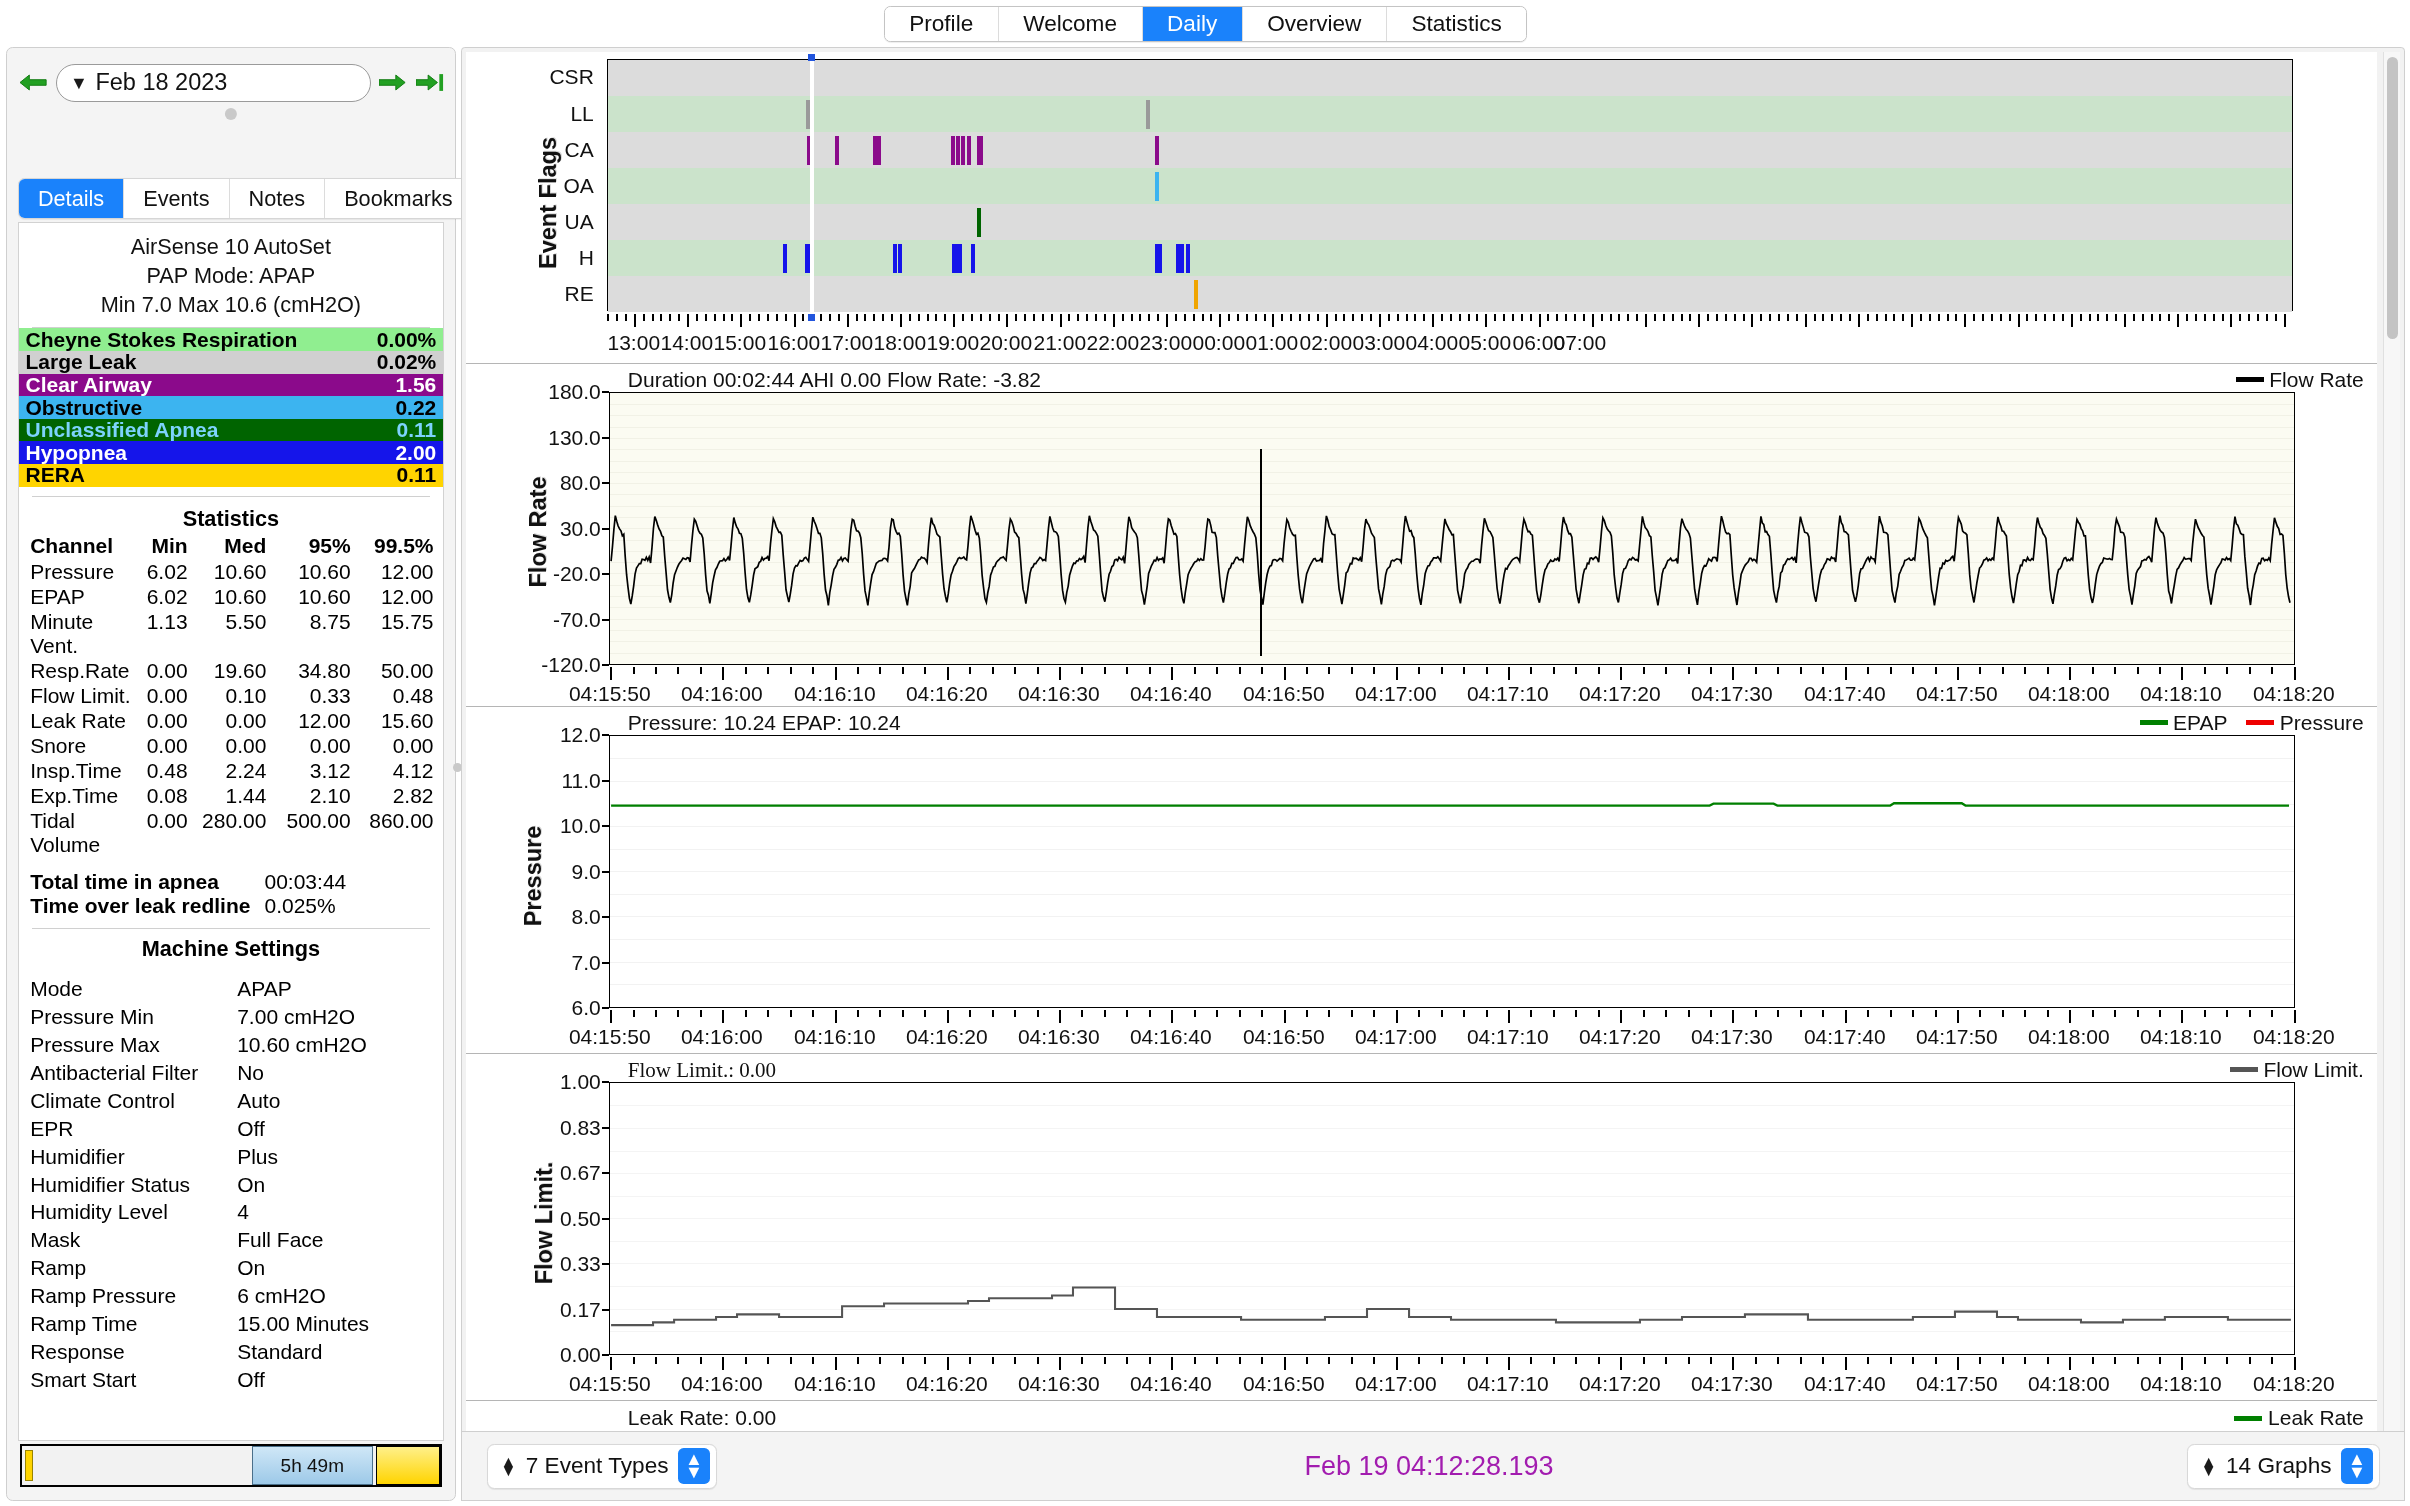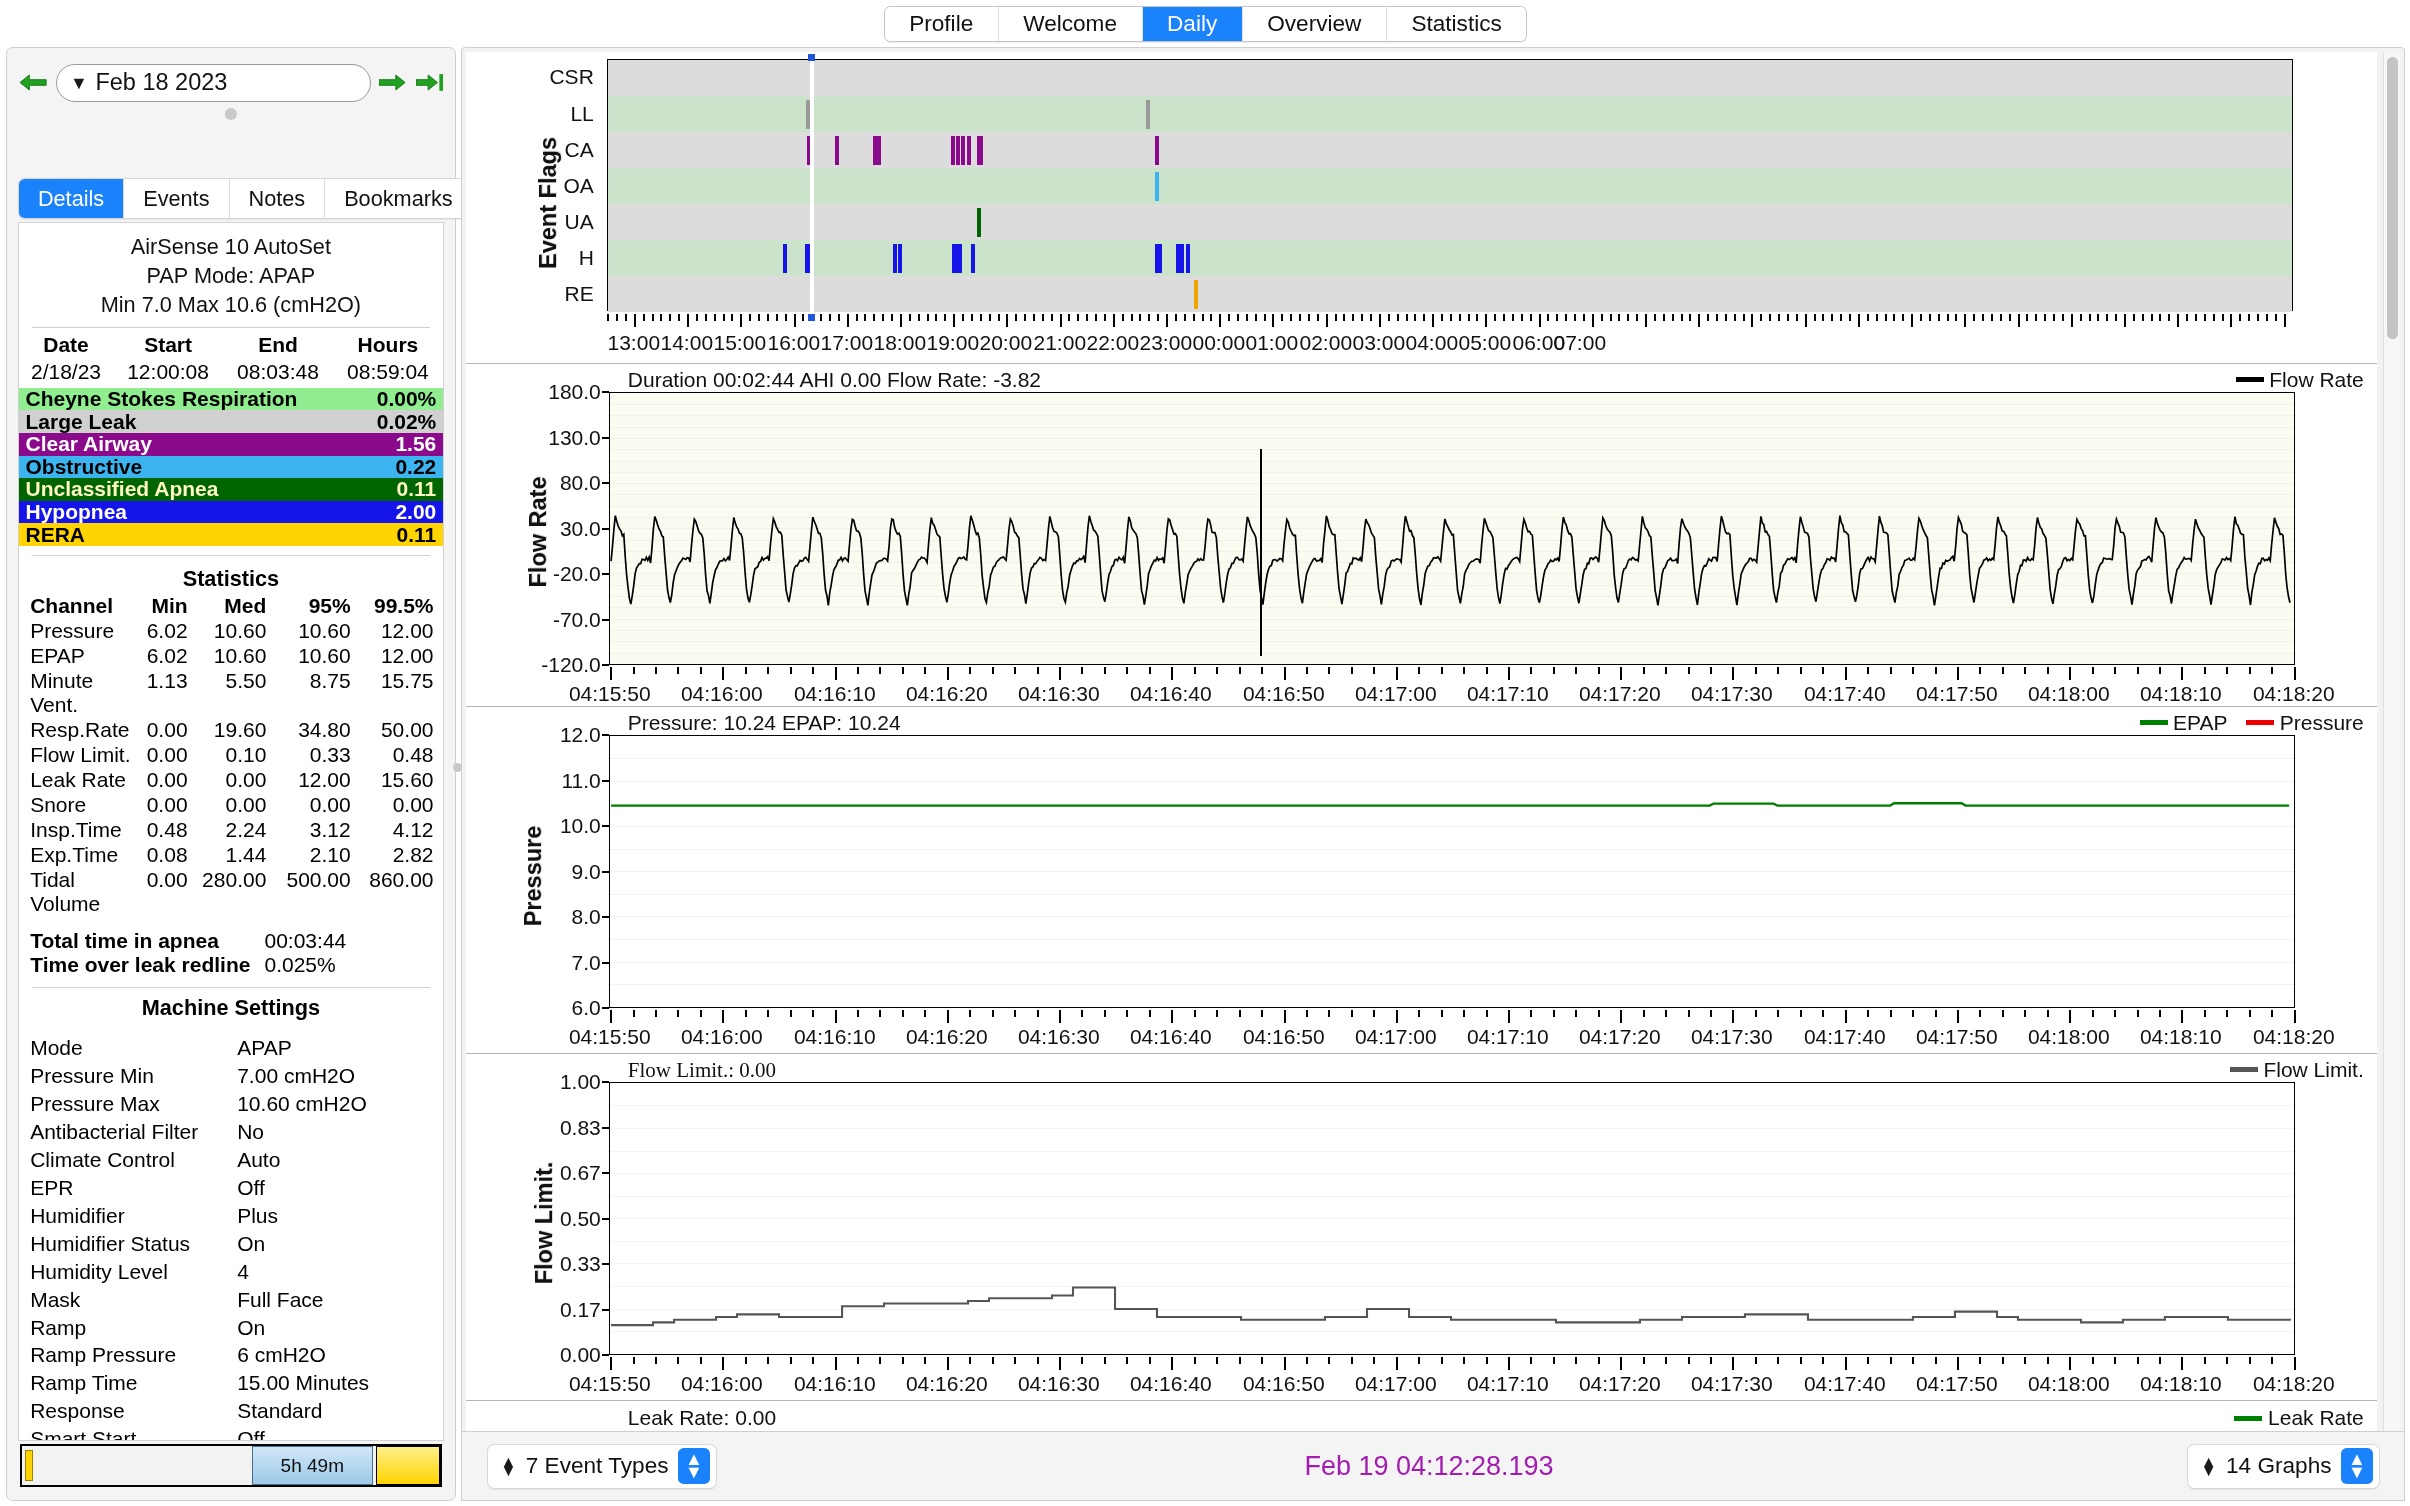--- a/index.html
+++ b/index.html
@@ -293,55 +293,39 @@
   </div>
 
   <div id="detailcard">
     <div class="dev-head">
       <div>AirSense 10 AutoSet</div>
       <div>PAP Mode: APAP</div>
       <div>Min 7.0 Max 10.6 (cmH2O)</div>
     </div>
     <hr class="sep">
 
-    <table class="sesstbl">
-      <tbody>
-          <tr>
-        <th>Date</th>
-        <th>Start</th>
-        <th>End</th>
-        <th>Hours</th>
-      </tr>
-      <tr>
-        <td>2/18/23</td>
-        <td>12:00:08</td>
-        <td>08:03:48</td>
-        <td>08:59:04</td>
-      </tr>
-    </tbody>
-      </table>
 
     <div id="evlegend">
         <div class="evrow" style="background: rgb(144, 238, 144); color: rgb(0, 0, 0);">
           <span class="lbl">Cheyne Stokes Respiration</span>
           <span class="val">0.00%</span>
         </div>
         <div class="evrow" style="background: rgb(208, 208, 208); color: rgb(0, 0, 0);">
           <span class="lbl">Large Leak</span>
           <span class="val">0.02%</span>
         </div>
         <div class="evrow" style="background: rgb(139, 10, 139); color: rgb(255, 255, 255);">
           <span class="lbl">Clear Airway</span>
           <span class="val">1.56</span>
         </div>
         <div class="evrow" style="background: rgb(60, 180, 240); color: rgb(0, 0, 0);">
           <span class="lbl">Obstructive</span>
           <span class="val">0.22</span>
         </div>
-        <div class="evrow" style="background: rgb(0, 100, 0); color: #fef9c3;">
+        <div class="evrow" style="background: rgb(0, 100, 0); color: #7dd3fc;">
           <span class="lbl">Unclassified Apnea</span>
           <span class="val">0.11</span>
         </div>
         <div class="evrow" style="background: rgb(21, 21, 234); color: rgb(255, 255, 255);">
           <span class="lbl">Hypopnea</span>
           <span class="val">2.00</span>
         </div>
         <div class="evrow" style="background: rgb(255, 212, 0); color: rgb(0, 0, 0);">
           <span class="lbl">RERA</span>
           <span class="val">0.11</span>

